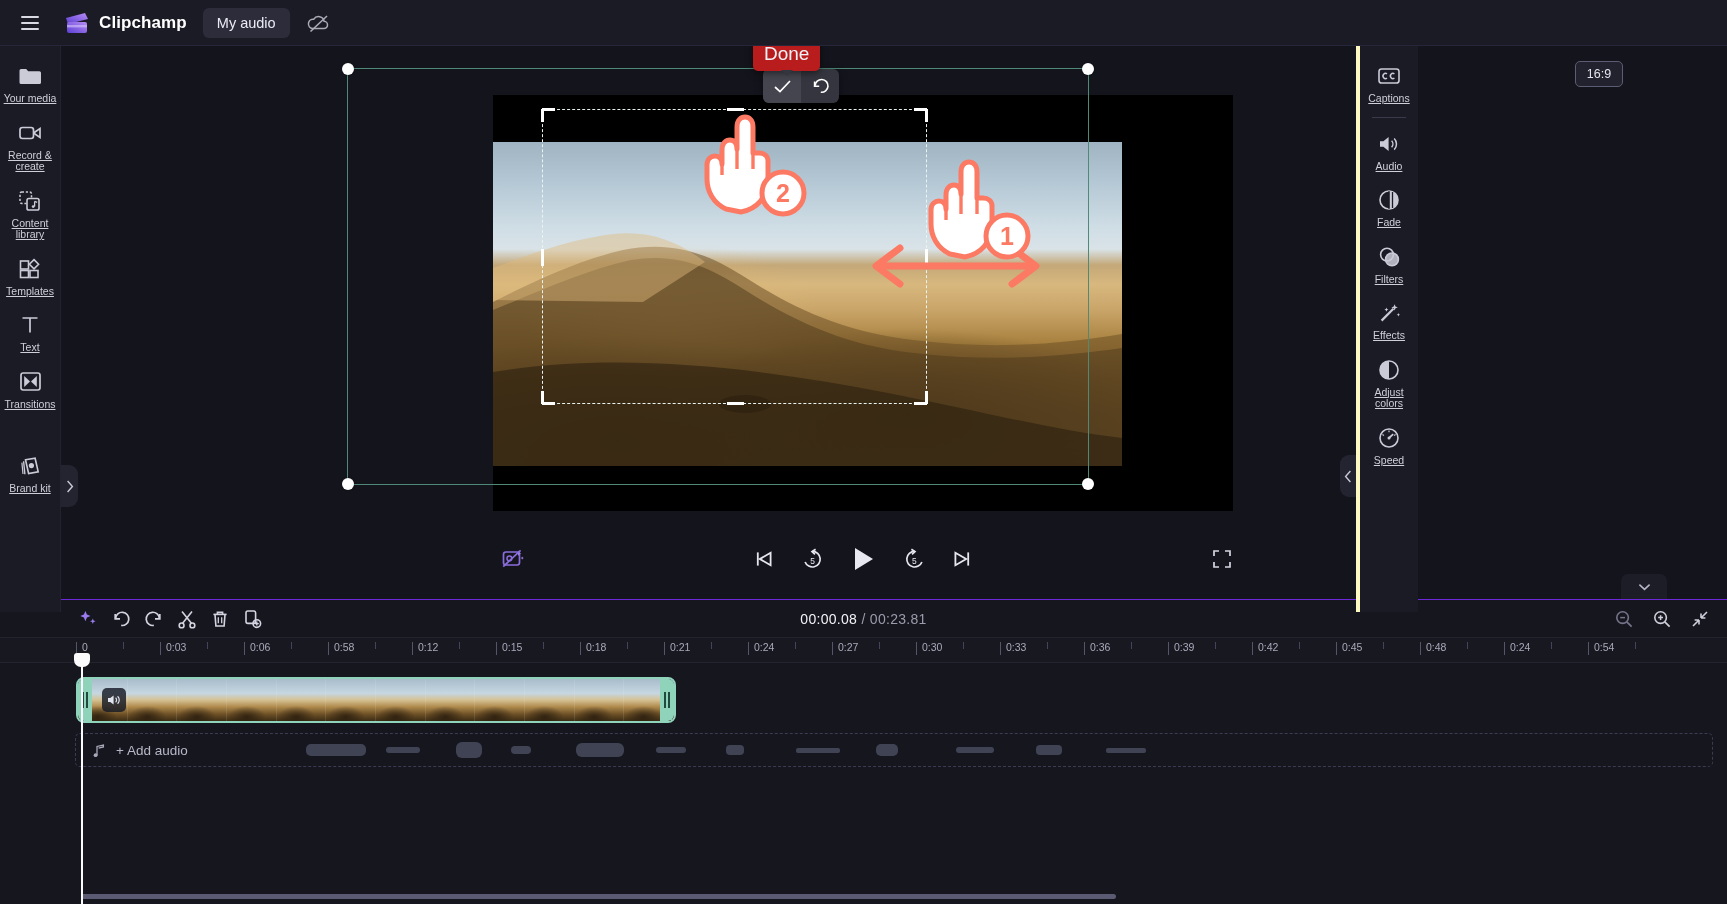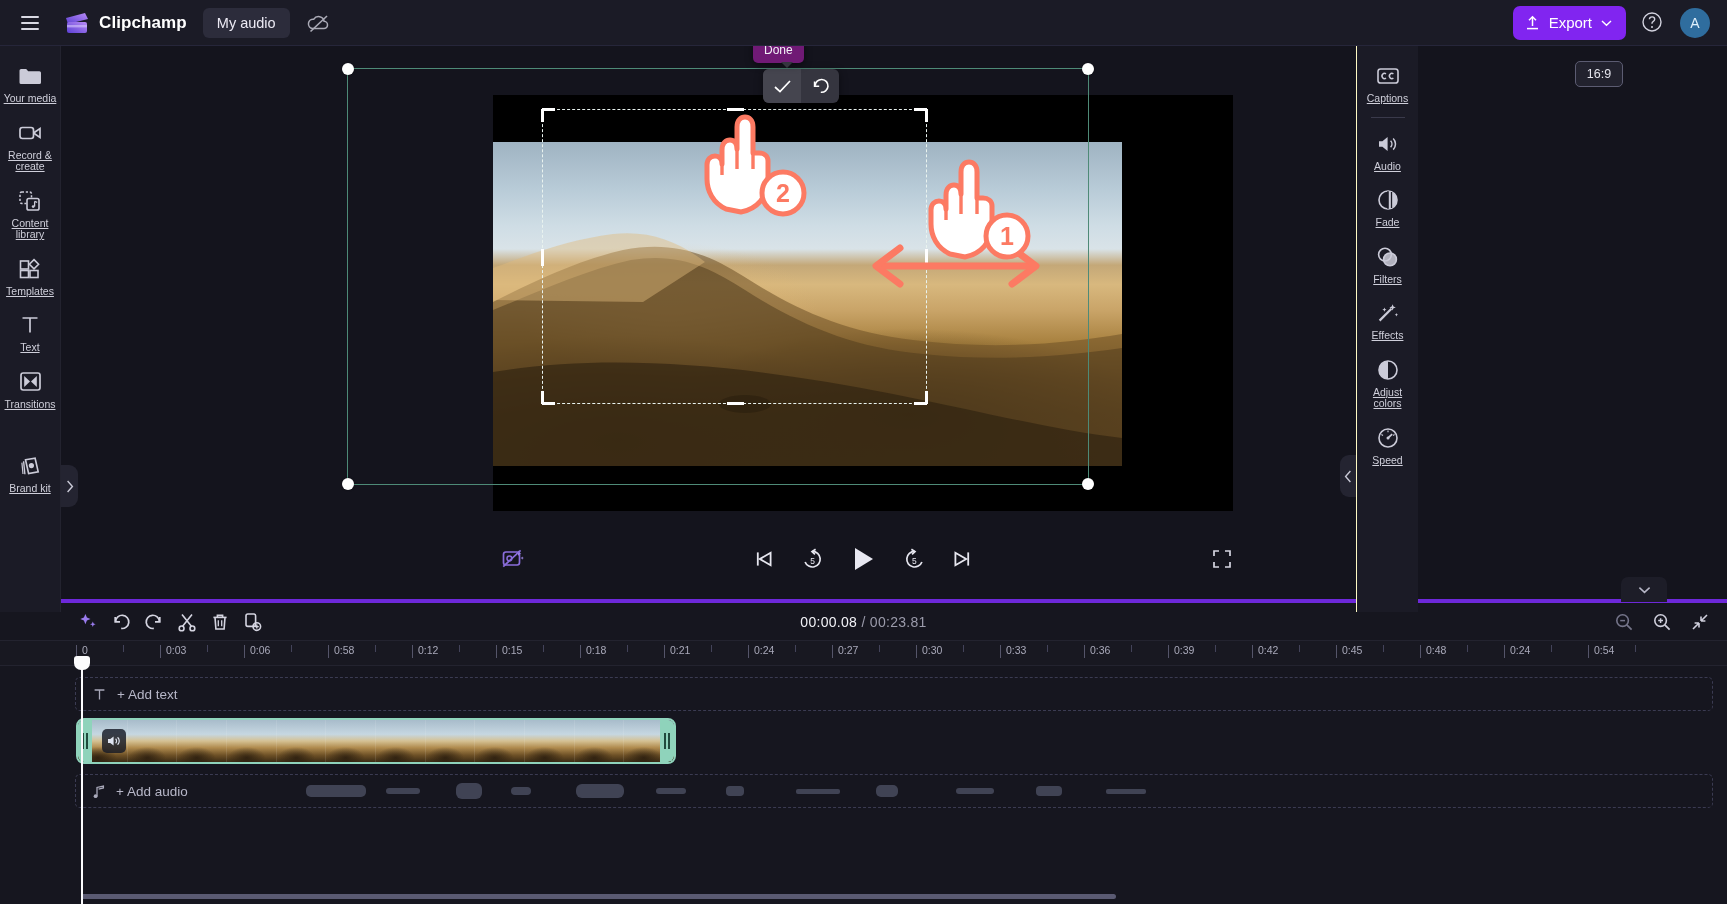--- a/index.html
+++ b/index.html
@@ -69,21 +69,21 @@
     position: absolute; left: 61px; top: 465px; width: 17px; height: 42px;
     background: #242431; border-radius: 0 9px 9px 0; display:flex;
     align-items:center; justify-content:center; cursor: pointer; z-index: 31;
   }
 
   
   .right-rail {
     position: absolute; right: 0; top: 46px; width: 62px; height: 566px;
     background: #1b1b26; display: flex; flex-direction: column;
     align-items: center; padding-top: 10px; z-index: 30;
-    border-left: 1px solid #fef9c3;
+    border-left: 4px solid #fef9c3;
   }
   .rail-div { width: 34px; height: 1px; background: #3a3a4b; margin: 4px 0 6px; }
   .right-collapse {
     position: absolute; right: 62px; top: 455px; width: 16px; height: 42px;
     background: #242431; border-radius: 9px 0 0 9px; display:flex;
     align-items:center; justify-content:center; cursor: pointer; z-index: 31;
   }
 
   
   .stage {
@@ -152,22 +152,22 @@
     background: #35353f; border-radius: 6px; display: flex; z-index: 14;
     box-shadow: 0 2px 8px rgba(0,0,0,.45); overflow: hidden;
   }
   .crop-tb-btn {
     width: 38px; height: 34px; display: flex; align-items: center;
     justify-content: center; cursor: pointer;
   }
   .crop-tb-btn.active { background: #45454f; }
   .tooltip-done {
     position: absolute; left: 692px; top: -8px; z-index: 15;
-    background: #701a75; border-radius: 5px; padding: 5px 11px 6px;
-    font-size: 12px; color: #f1f1f6; box-shadow: 0 2px 7px rgba(0,0,0,.5);
+    background: #b91c1c; border-radius: 5px; padding: 5px 11px 6px;
+    font-size: 19px; color: #f1f1f6; box-shadow: 0 2px 7px rgba(0,0,0,.5);
   }
   .tooltip-done:after {
     content: ""; position: absolute; left: 28px; bottom: -5px;
     border-left: 6px solid transparent; border-right: 6px solid transparent;
     border-top: 6px solid #35353f;
   }
 
   
   .hand { position: absolute; z-index: 20; }
   .dblarrow { position: absolute; z-index: 19; }
@@ -182,21 +182,21 @@
     position: absolute; left: 50%; transform: translateX(-50%);
     display: flex; align-items: center; gap: 22px;
   }
   .pc-btn { width: 26px; height: 26px; display:flex; align-items:center; justify-content:center; cursor: pointer; }
   .pc-play { width: 32px; height: 32px; }
   .pc-right { position: absolute; left: 1150px; cursor: pointer; }
 
   
   .tl-wrap {
     position: absolute; left: 0; top: 599px; width: 1727px; height: 305px;
-    background: #16161f; border-top: 4px solid #6d28d9; text-align: right;
+    background: #16161f; border-top: 1px solid #6d28d9; text-align: right;
   }
   .tl-toolbar {
     position: relative; height: 37px; display: flex; align-items: center;
     padding-left: 72px; gap: 0;
   }
   .tb-btn { width: 31px; height: 31px; display:flex; align-items:center; justify-content:center; cursor:pointer; margin-right: 2px; }
   .tl-time {
     position: absolute; left: 50%; transform: translateX(-50%);
     font-size: 14px; letter-spacing: .3px; font-family: "Liberation Sans", sans-serif;
   }
@@ -305,45 +305,20 @@
 
     <div class="proj-name">My audio</div>
 
     <span class="cloud-off">
       <svg width="26" height="26" viewBox="0 0 26 26">
         <path d="M6.5 18.5h11.2a3.6 3.6 0 0 0 .4-7.2 5.6 5.6 0 0 0-10.3-2.1 4.3 4.3 0 0 0-1.3 9.3z" fill="none" stroke="#cfcfdb" stroke-width="1.5"></path>
         <line x1="4.5" y1="21.5" x2="21" y2="6" stroke="#cfcfdb" stroke-width="1.6"></line>
       </svg>
     </span>
 
-    <div class="topbar-right">
-      <div class="export-btn">
-        <span>
-          <svg width="15" height="16" viewBox="0 0 15 16">
-            <path d="M7.5 2 L7.5 11" stroke="#fff" stroke-width="1.5"></path>
-            <path d="M4 5.3 L7.5 1.8 L11 5.3" fill="none" stroke="#fff" stroke-width="1.5"></path>
-            <path d="M2 13.6 H13" stroke="#fff" stroke-width="1.5"></path>
-          </svg>
-        </span>
-        <span>Export</span>
-        <span>
-          <svg width="11" height="8" viewBox="0 0 11 8">
-              <path d="M1 2 L5.5 6.2 L10 2" fill="none" stroke="#fff" stroke-width="1.4"></path>
-            </svg>
-        </span>
-      </div>
-      <span class="help-btn">
-        <svg width="24" height="24" viewBox="0 0 24 24">
-          <circle cx="12" cy="12" r="9" fill="none" stroke="#d2d2de" stroke-width="1.4"></circle>
-          <path d="M9.4 9.3c.1-1.5 1.2-2.4 2.7-2.4 1.5 0 2.6 1 2.6 2.3 0 1.2-.7 1.7-1.7 2.4-.8.5-1 .9-1 1.8v.4" fill="none" stroke="#d2d2de" stroke-width="1.4"></path>
-          <circle cx="12" cy="17" r="1" fill="#d2d2de"></circle>
-        </svg>
-      </span>
-      <div class="avatar">A</div>
-    </div>
   </div>
 
   <div class="left-rail">
 
     <div class="rail-item">
       <span class="ic">
         <svg width="26" height="24" viewBox="0 0 26 24">
           <path d="M2.5 6.5a1.6 1.6 0 0 1 1.6-1.6h5.1l2 2.3h11.2a1.6 1.6 0 0 1 1.6 1.6v9.6a1.6 1.6 0 0 1-1.6 1.6H4.1a1.6 1.6 0 0 1-1.6-1.6z" fill="#cbcbd8"></path>
         </svg>
       </span>
@@ -783,28 +758,20 @@
           <div class="minor" style="left: 1467px;"></div>
           <div class="tick" style="left: 1509px;"><span class="bar"></span><span class="lbl">0:24</span></div>
           <div class="minor" style="left: 1551px;"></div>
           <div class="tick" style="left: 1593px;"><span class="bar"></span><span class="lbl">0:54</span></div>
           <div class="minor" style="left: 1635px;"></div>
         </div>
     </div>
 
     <div class="tracks">
 
-      <div class="track track-text">
-        <span>
-          <svg width="15" height="15" viewBox="0 0 15 15">
-            <path d="M2.6 3 H12.4 M7.5 3 V12.4" fill="none" stroke="#a9a9ba" stroke-width="1.3"></path>
-          </svg>
-        </span>
-        <span>+ Add text</span>
-      </div>
 
       <div class="video-track">
         <div class="thumbs" id="clip-thumbs">
             <div class="thumb"></div>
             <div class="thumb"></div>
             <div class="thumb"></div>
             <div class="thumb"></div>
             <div class="thumb"></div>
             <div class="thumb"></div>
             <div class="thumb"></div>

